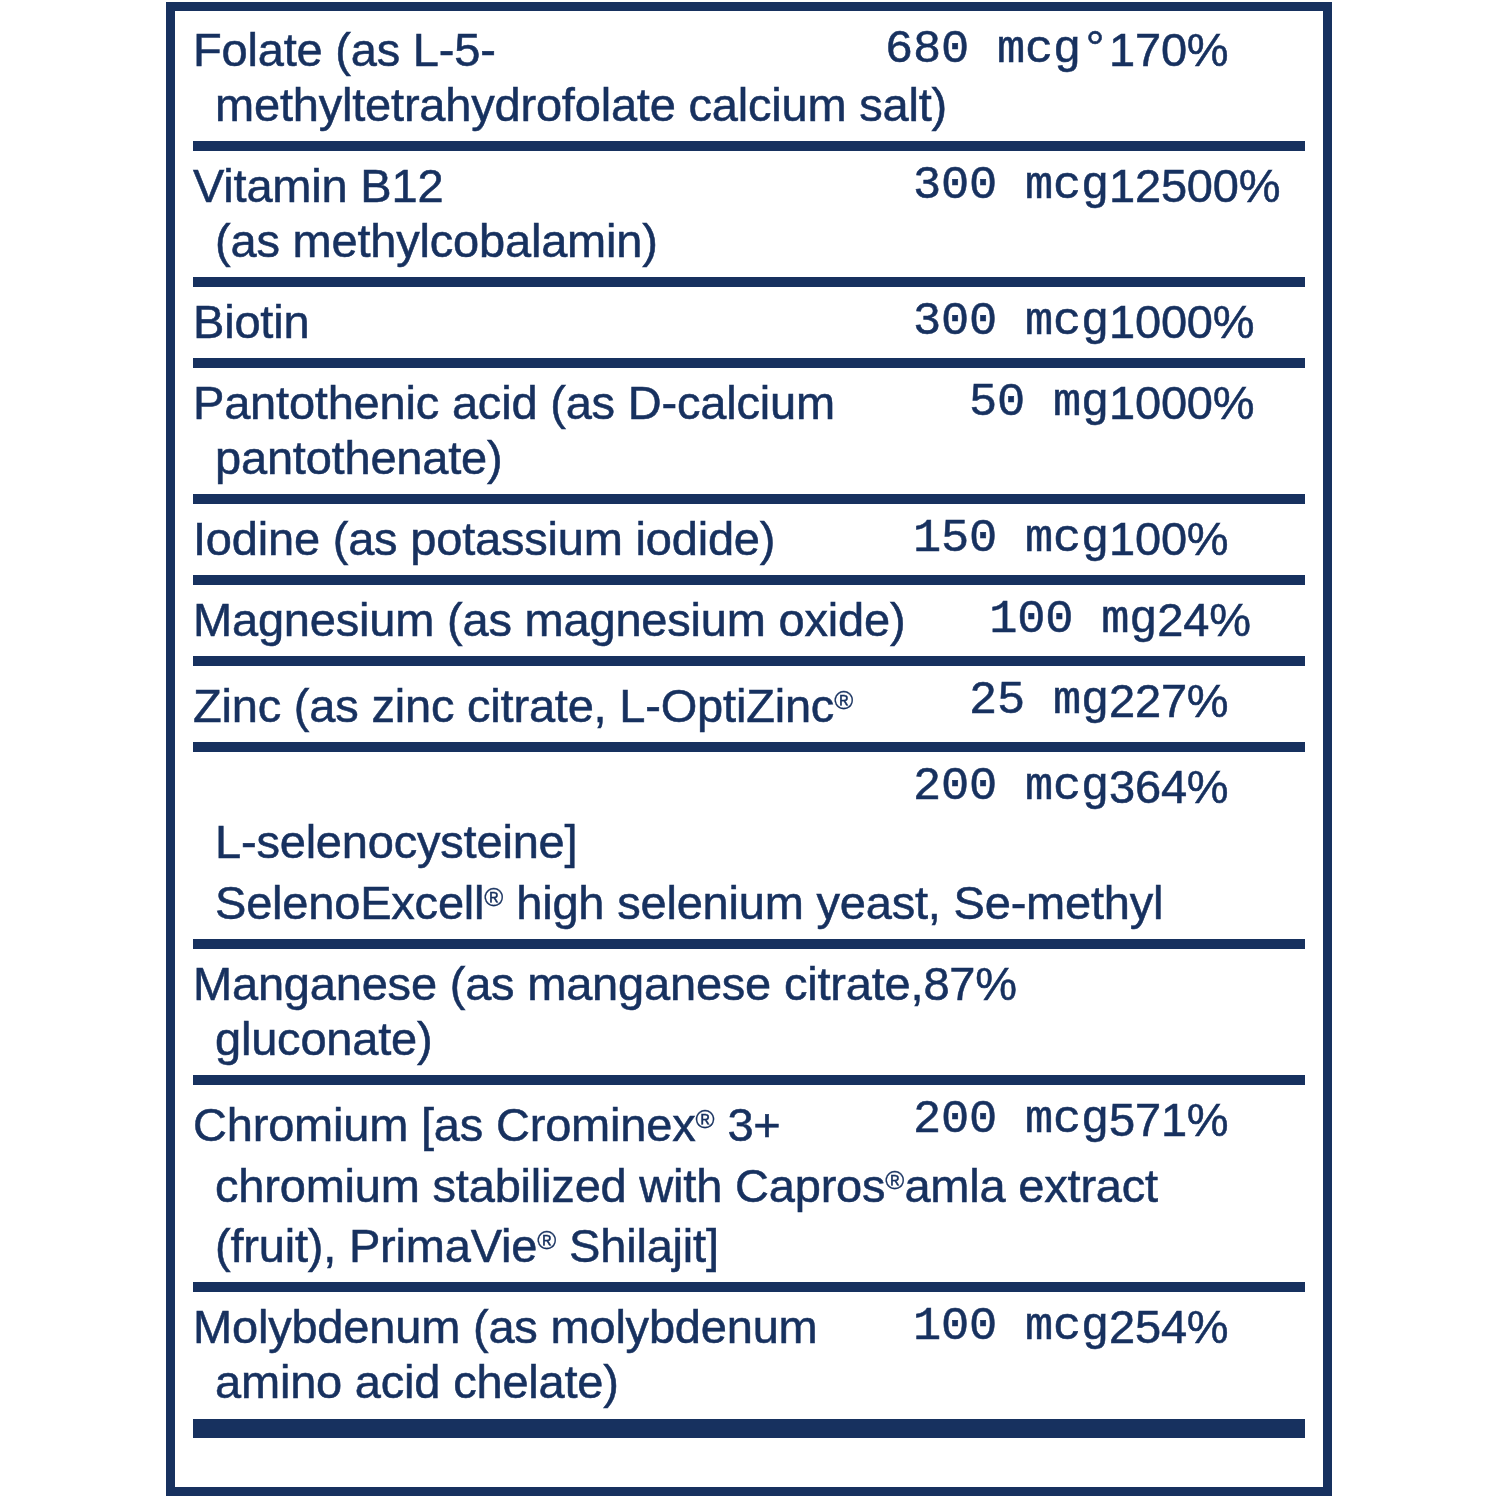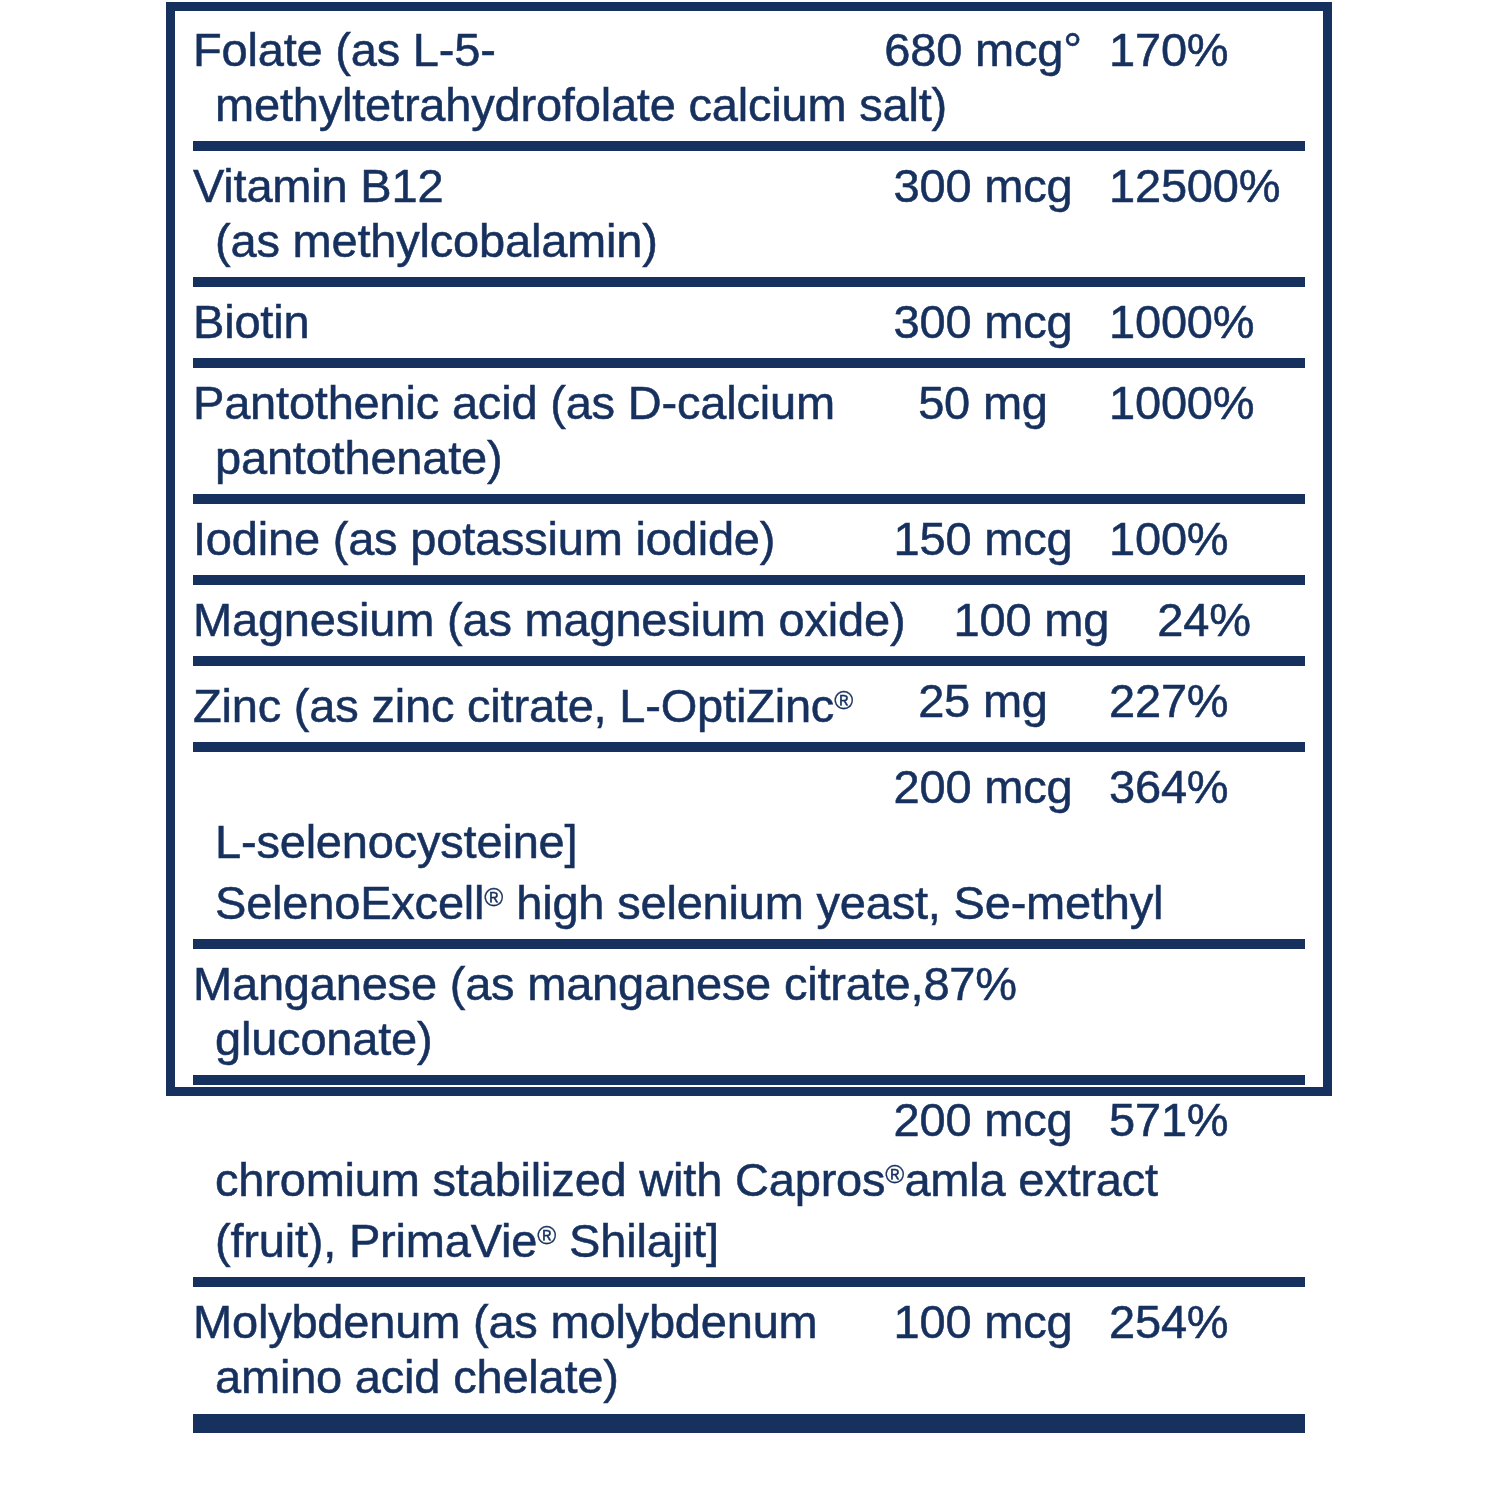--- a/index.html
+++ b/index.html
@@ -12,43 +12,44 @@
   }
   body {
     font-family: "Liberation Sans", "DejaVu Sans", sans-serif;
     color: #17315F;
   }
   .label-box {
     position: absolute;
     left: 166px;
     top: 2px;
     width: 1166px;
-    height: 1094px;
+    height: 1494px;
     box-sizing: border-box;
     border: 9px solid #17315F;
     background: #ffffff;
     padding: 4px 18px 0 18px;
   }
   .rows-container { width: 100%; }
   .row {
     padding: 7px 0 9px 0;
     font-size: 47px;
     line-height: 55px;
     -webkit-text-stroke: 0.55px #17315F;
     letter-spacing: -0.2px;
   }
   .line { display: flex; align-items: flex-start; }
   .line.cont { display: block; padding-left: 22px; }
   .name { white-space: nowrap; }
   .amt {
     margin-left: auto;
     width: 252px;
-    text-align: center;
+    text-align: right;
     white-space: nowrap;
     flex: none;
+    font-family: Liberation Mono, monospace;
   }
   .dv {
     width: 196px;
     text-align: left;
     white-space: nowrap;
     flex: none;
   }
   .sup {
     font-size: 0.55em;
     vertical-align: 0.52em;
@@ -141,20 +142,21 @@
   <div class="row">
     <div class="line first">
       <span class="name"><span>Manganese (as manganese citrate,</span></span>
       <span class="dv">87%</span>
     </div>
   <div class="line cont"><span class="name"><span>gluconate)</span></span></div>
       </div>
 <div class="sep"></div>
   <div class="row">
     <div class="line first">
+      <span class="name"><span>Chromium [as Crominex</span><span class="sup">®</span><span> 3+</span></span>
       <span class="amt">200 mcg</span>
       <span class="dv">571%</span>
     </div>
   <div class="line cont"><span class="name"><span>chromium stabilized with Capros</span><span class="sup">®</span><span>amla extract</span></span></div>
         <div class="line cont"><span class="name"><span>(fruit), PrimaVie</span><span class="sup">®</span><span> Shilajit]</span></span></div>
       </div>
 <div class="sep"></div>
   <div class="row">
     <div class="line first">
       <span class="name"><span>Molybdenum (as molybdenum</span></span>

